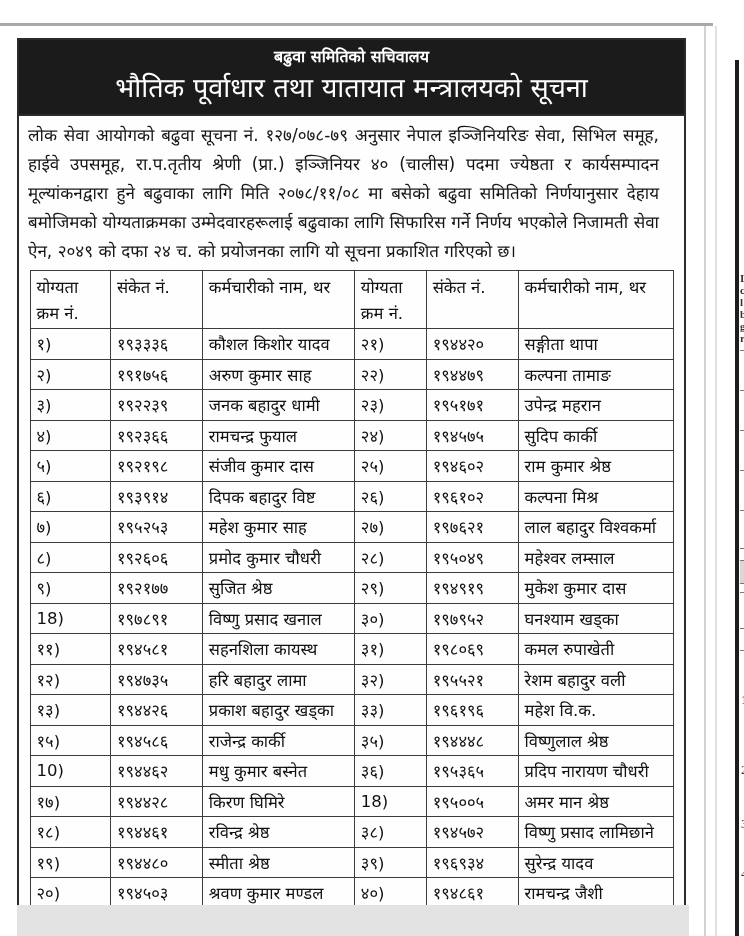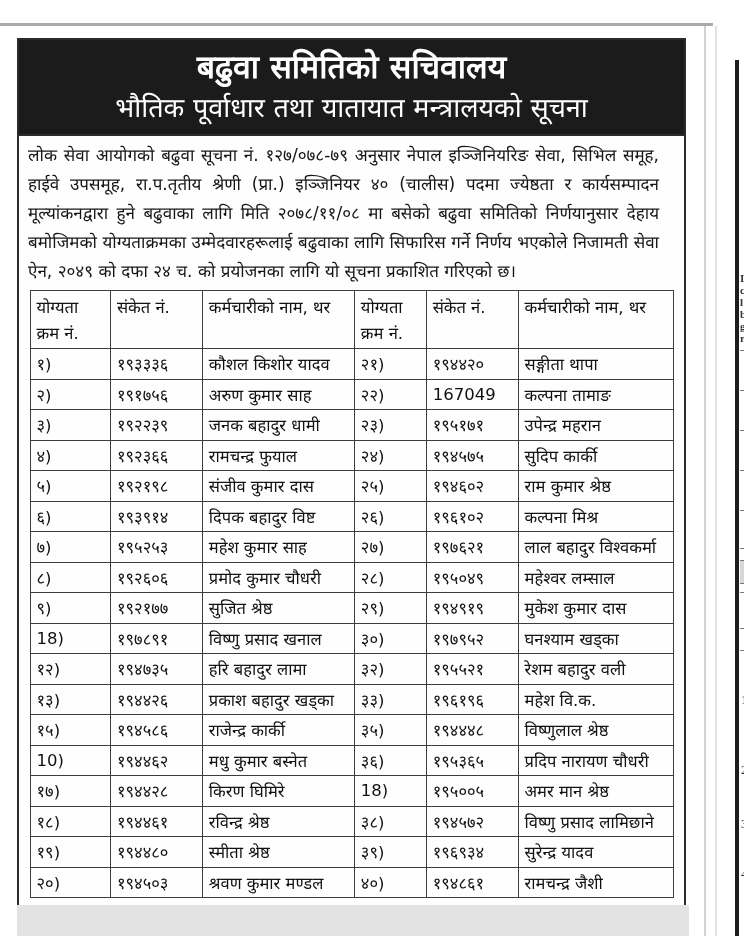--- a/index.html
+++ b/index.html
@@ -16,21 +16,21 @@
   
   .doc{
     position:absolute;left:17px;top:38px;width:669px;
     border:2px solid #2b2b2b;border-bottom-width:3px;
     background:#fefefe;box-sizing:border-box;
   }
   .title-box{
     background:#1b1b1b;color:#ffffff;text-align:center;
     padding:7px 6px 9px 6px;border-bottom:2px solid #2b2b2b;
   }
-  .title-line1{font-size:32px;font-weight:bold;line-height:1.25;}
+  .title-line1{font-size:16px;font-weight:bold;line-height:1.25;}
   .title-line2{font-size:27px;font-weight:normal;line-height:1.3;margin-top:3px;}
   .intro{
     font-size:17px;line-height:29px;color:#151515;
     text-align:justify;margin:5px 25px 4px 9px;
   }
   table.roster{
     width:644px;margin:2px auto 9px auto;
     border-collapse:collapse;table-layout:fixed;
     font-size:16.5px;color:#111;
   }
@@ -92,21 +92,21 @@
           <td class="c2">कौशल किशोर यादव</td>
           <td class="c3">२१)</td>
           <td class="c4">१९४४२०</td>
           <td class="c5">सङ्गीता थापा</td>
         </tr>
         <tr>
           <td class="c0">२)</td>
           <td class="c1">१९१७५६</td>
           <td class="c2">अरुण कुमार साह</td>
           <td class="c3">२२)</td>
-          <td class="c4">167049</td>
+          <td class="c4">१९४४७९</td>
           <td class="c5">कल्पना तामाङ</td>
         </tr>
         <tr>
           <td class="c0">३)</td>
           <td class="c1">१९२२३९</td>
           <td class="c2">जनक बहादुर धामी</td>
           <td class="c3">२३)</td>
           <td class="c4">१९५१७१</td>
           <td class="c5">उपेन्द्र महरान</td>
         </tr>
@@ -158,20 +158,28 @@
           <td class="c4">१९४९१९</td>
           <td class="c5">मुकेश कुमार दास</td>
         </tr>
         <tr>
           <td class="c0">18)</td>
           <td class="c1">१९७८९१</td>
           <td class="c2">विष्णु प्रसाद खनाल</td>
           <td class="c3">३०)</td>
           <td class="c4">१९७९५२</td>
           <td class="c5">घनश्याम खड्का</td>
+        </tr>
+        <tr>
+          <td class="c0">११)</td>
+          <td class="c1">१९४५८१</td>
+          <td class="c2">सहनशिला कायस्थ</td>
+          <td class="c3">३१)</td>
+          <td class="c4">१९८०६९</td>
+          <td class="c5">कमल रुपाखेती</td>
         </tr>
         <tr>
           <td class="c0">१२)</td>
           <td class="c1">१९४७३५</td>
           <td class="c2">हरि बहादुर लामा</td>
           <td class="c3">३२)</td>
           <td class="c4">१९५५२१</td>
           <td class="c5">रेशम बहादुर वली</td>
         </tr>
         <tr>

